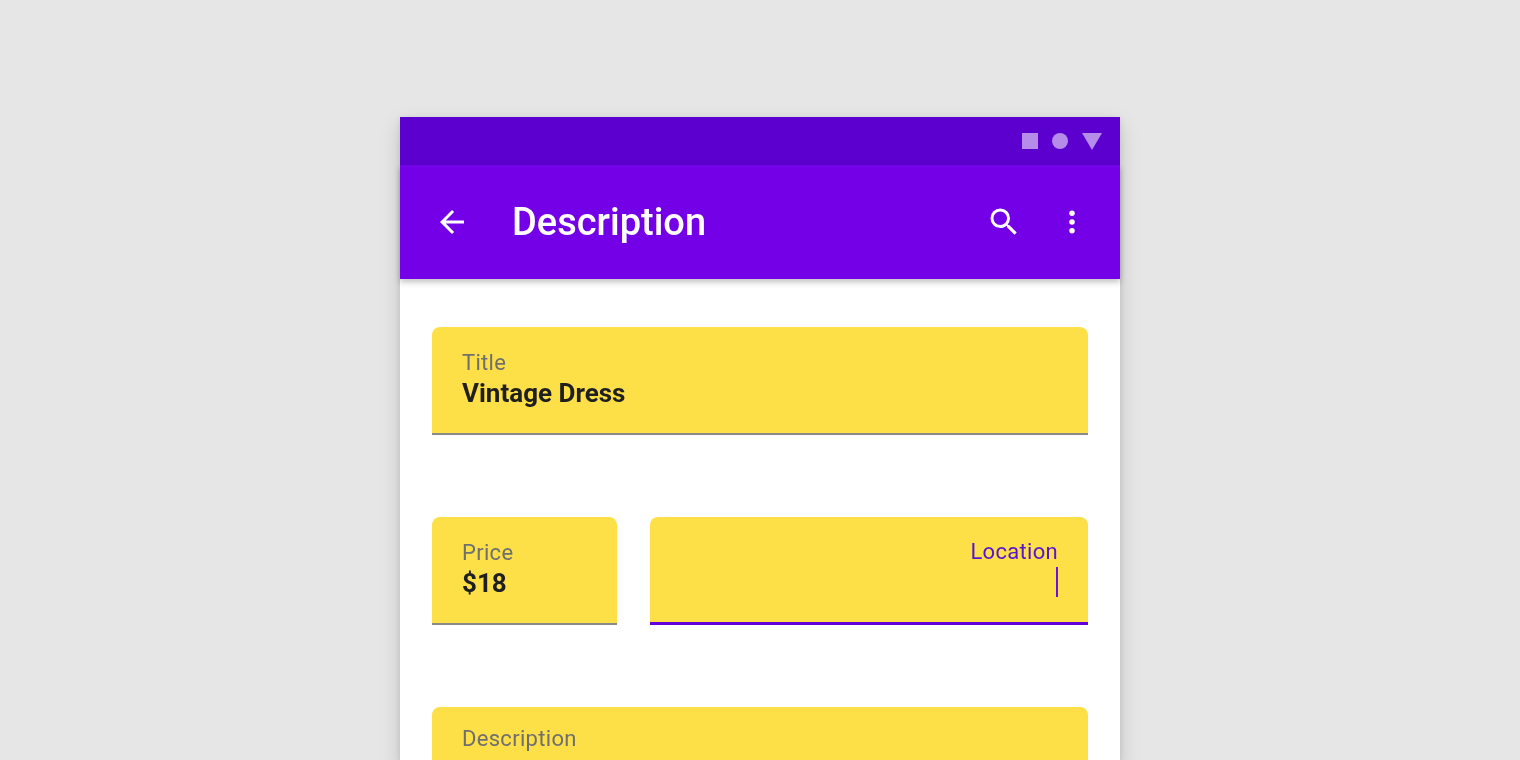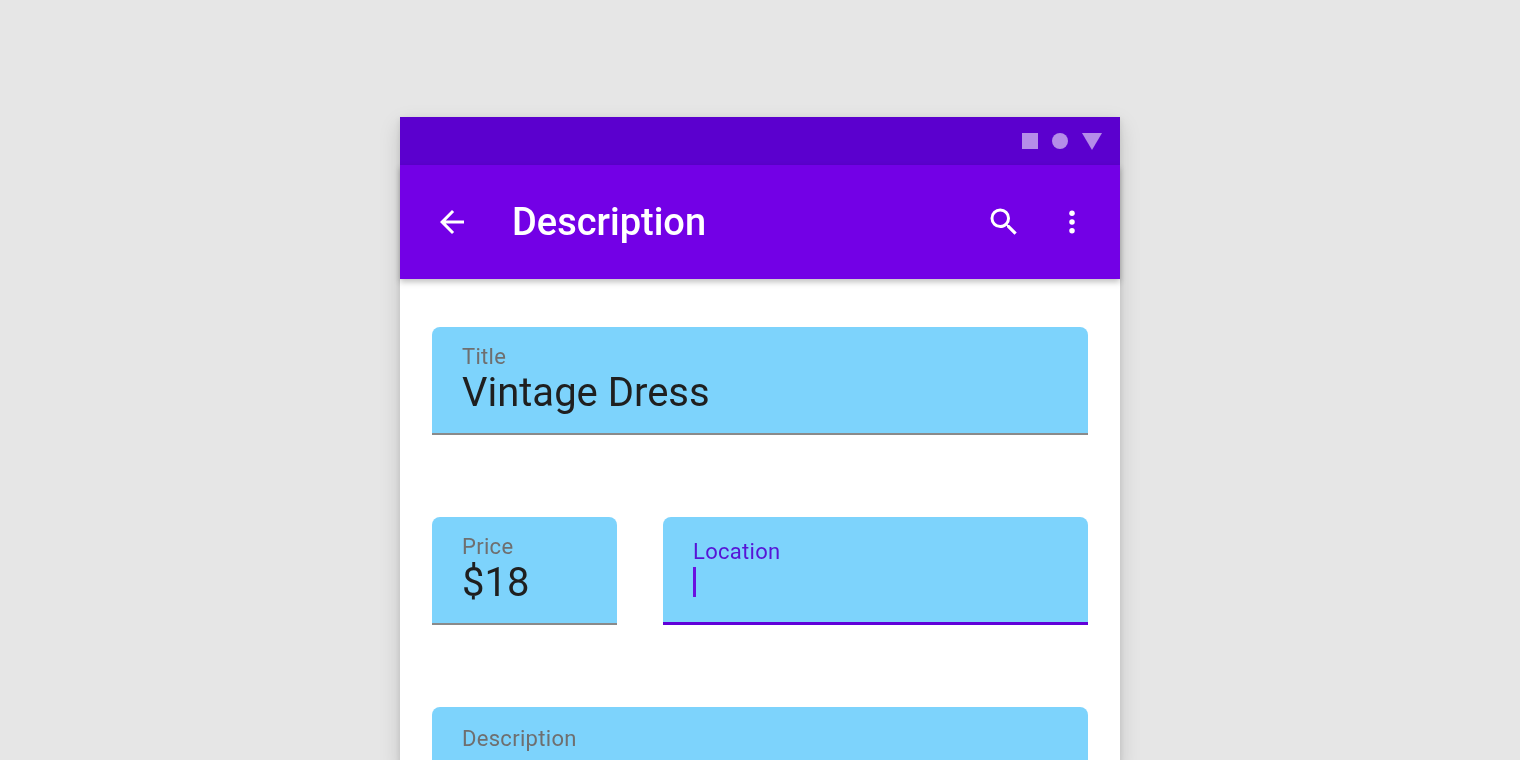--- a/index.html
+++ b/index.html
@@ -70,59 +70,61 @@
     display: flex; align-items: center; justify-content: center;
     cursor: pointer;
   }
   .app-bar .action + .action { margin-left: 12px; }
 
   .content {
     padding: 48px 32px 0 32px;
   }
 
   .field {
-    background: #7dd3fc;
+    background: #fde047;
     border-radius: 8px 8px 0 0;
     border-bottom: 2px solid #8a8a8a;
     padding: 14px 30px 14px 30px;
     display: flex;
     flex-direction: column;
     justify-content: center;
   }
   .field.focused {
     border-bottom: 3px solid #6100d8;
+    align-items: flex-end;
   }
   .field .label {
     font-size: 22px;
     color: #6f6f6f;
     letter-spacing: 0.3px;
   }
   .field.focused .label {
     color: #5714d6;
   }
   .field .value {
-    font-size: 40px;
+    font-size: 26px;
     color: #1f1f1f;
     min-height: 36px;
     display: flex;
     align-items: center;
+    font-weight: bold;
   }
   .caret {
     display: inline-block;
     width: 2.5px;
     height: 30px;
     background: #6a11e0;
     margin-left: 0px;
   }
 
   .field-title { height: 108px; }
 
   .row {
     display: flex;
-    gap: 46px;
+    gap: 33px;
     margin-top: 82px;
   }
   .field-price {
     width: 185px;
     height: 108px;
   }
   .field-location {
     flex: 1;
     height: 108px;
   }

